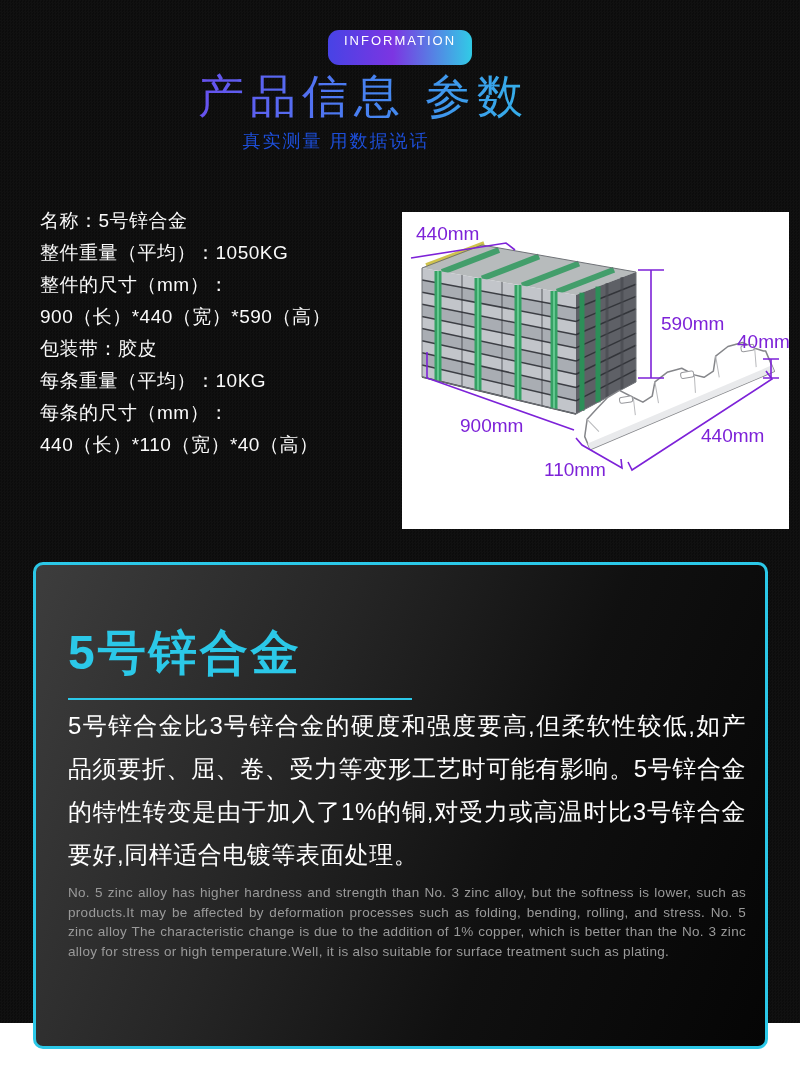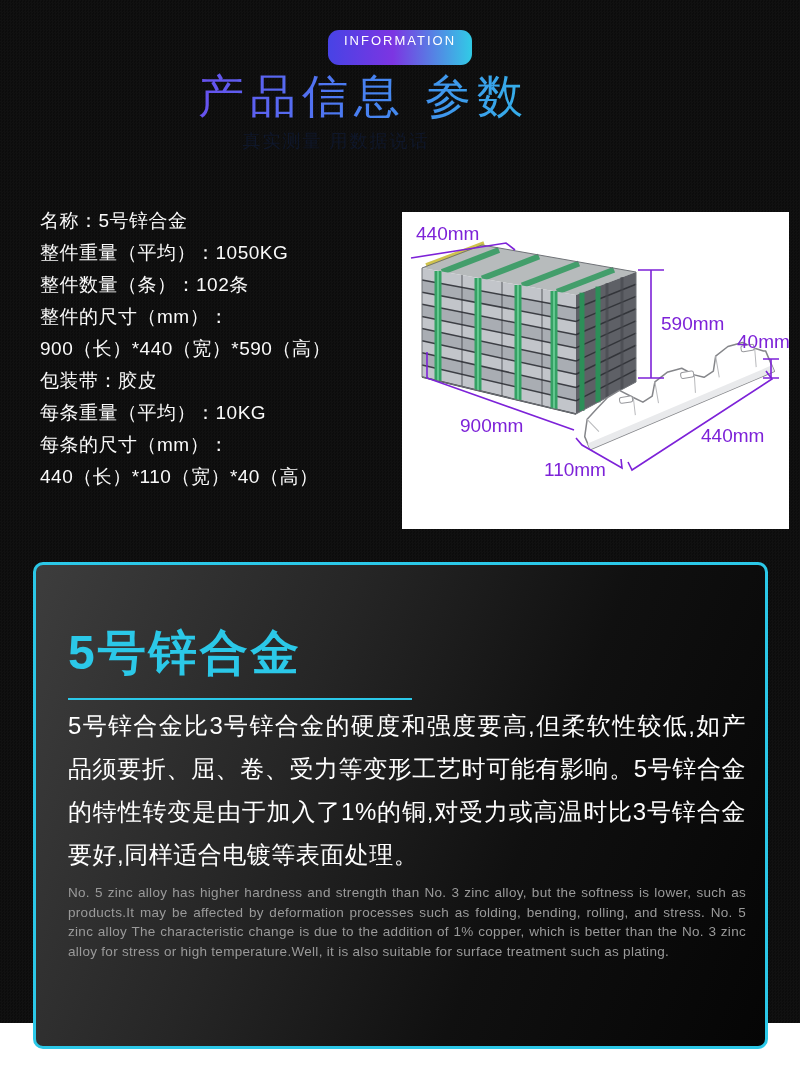--- a/index.html
+++ b/index.html
@@ -15,21 +15,21 @@
     height:35px; line-height:22px; padding:0 16px; border-radius:11px;
     background:linear-gradient(90deg,#4743e5 0%, #7c35e2 45%, #31cbe6 100%);
     color:#ffffff; font-size:13px; letter-spacing:2px; font-weight:400; }
   .title { position:absolute; top:66px; left:0; width:727px; text-align:center;
     font-size:46px; font-weight:300; letter-spacing:6px; color:#4a7cf2; }
   @supports ((-webkit-background-clip:text) or (background-clip:text)) {
     .title { background:linear-gradient(90deg,#8b2be6 0%, #6a4cee 25%, #4a7cf2 48%, #35aee9 72%, #2ed3e9 100%);
       -webkit-background-clip:text; background-clip:text; color:transparent; }
   }
   .subtitle { position:absolute; top:129px; left:0; width:672px; text-align:center;
-    font-size:18px; letter-spacing:2px; color:#0f172a; }
+    font-size:18px; letter-spacing:2px; color:#1d4ed8; }
 
   
   .specs { position:absolute; left:40px; top:205px; width:360px; color:#fafafa;
     font-size:19px; line-height:32px; letter-spacing:0.5px; }
 
   
   .figure-panel { position:absolute; left:402px; top:212px; width:387px; height:317px; background:#ffffff; }
   .figure-panel svg { display:block; }
   .dim-text { font-size:19px; font-weight:500; fill:#7d22d8; }
   .dim-line { stroke:#7d22d8; stroke-width:1.6; fill:none; }
@@ -52,21 +52,20 @@
 <div class="page">
   <div class="bg-black"></div>
 
   <div class="badge">INFORMATION</div>
   <div class="title">产品信息 参数</div>
   <div class="subtitle">真实测量 用数据说话</div>
 
   <div class="specs">
     <div>名称：5号锌合金</div>
     <div>整件重量（平均）：1050KG</div>
-    <div>整件数量（条）：102条</div>
     <div>整件的尺寸（mm）：</div>
     <div>900（长）*440（宽）*590（高）</div>
     <div>包装带：胶皮</div>
     <div>每条重量（平均）：10KG</div>
     <div>每条的尺寸（mm）：</div>
     <div>440（长）*110（宽）*40（高）</div>
   </div>
 
   <div class="figure-panel">
     <svg width="387" height="273" viewBox="0 0 387 273">

